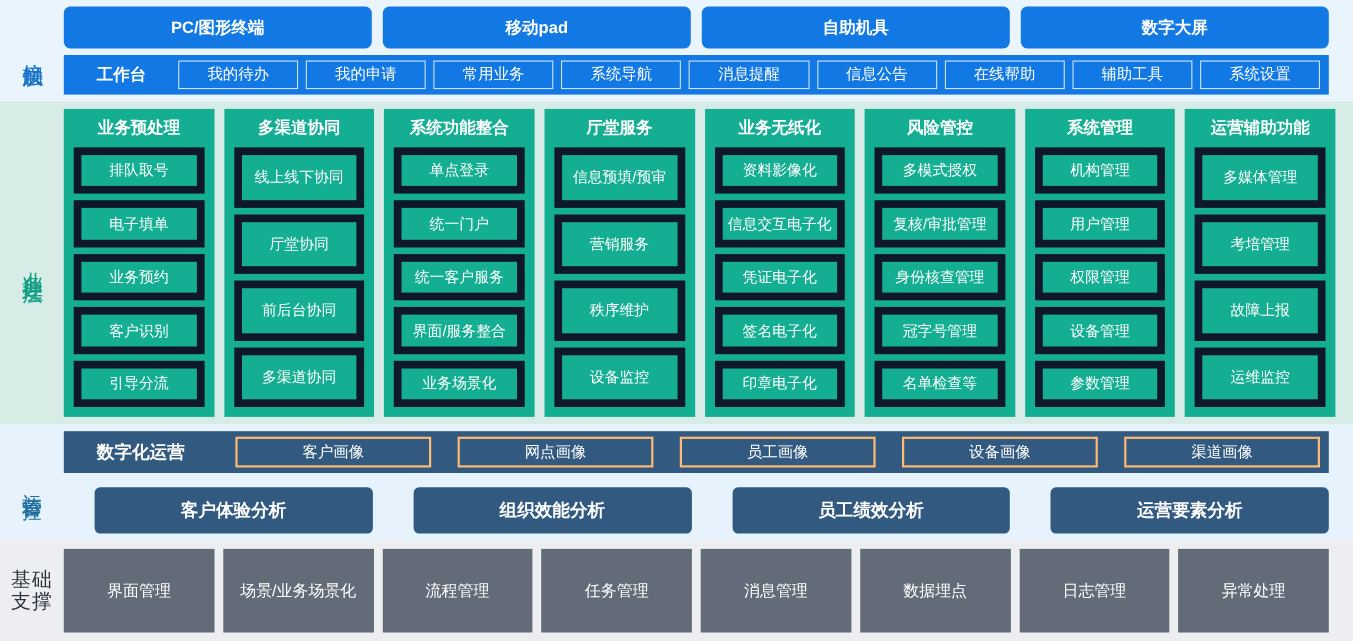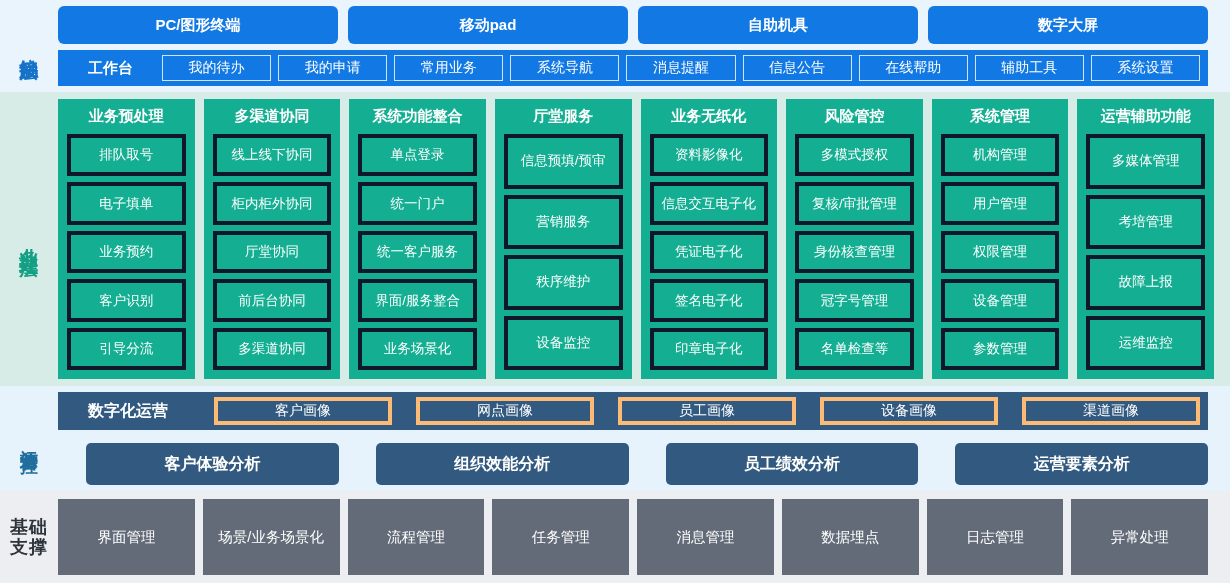--- a/index.html
+++ b/index.html
@@ -9,21 +9,21 @@
     font-family: "Liberation Sans", "DejaVu Sans", sans-serif;
     overflow: hidden;
   }
   .diagram { width: 1230px; height: 583px; display: flex; flex-direction: column; }
 
   
   .layer { display: flex; align-items: stretch; }
   .layer-label {
     width: 58px; flex: 0 0 58px;
     display: flex; align-items: center; justify-content: center;
-    font-weight: bold; font-size: 19px; line-height: 1.12;
+    font-weight: normal; font-size: 19px; line-height: 1.12;
     writing-mode: vertical-rl; text-orientation: upright;
     letter-spacing: 2px;
   }
   .layer-body { flex: 1 1 auto; display: flex; flex-direction: column; }
 
   
   .contact-layer { height: 92px; background: #eaf4fd; padding: 6px 0 6px 0; }
   .contact-layer .layer-label { color: #1572c8; }
   .contact-body { justify-content: center; padding-right: 22px; }
   .channel-row { display: flex; gap: 10px; height: 38px; }
@@ -63,41 +63,41 @@
     display: flex; flex-direction: column;
     padding: 8px 9px 9px 9px;
   }
   .biz-col-title {
     color: #ffffff; font-weight: bold; font-size: 15px;
     text-align: center; margin-bottom: 8px; white-space: nowrap;
   }
   .biz-items { display: flex; flex-direction: column; gap: 6px; flex: 1 1 auto; }
   .biz-item {
     flex: 1 1 0;
-    border: 4px solid #0f172a;
+    border: 7px solid #0f172a;
     color: #ffffff; font-size: 13.5px; line-height: 1.15;
     display: flex; align-items: center; justify-content: center;
     text-align: center; padding: 0 2px;
   }
 
   
   .ops-layer { height: 105px; background: #e7f3fc; padding: 6px 0; }
   .ops-layer .layer-label { color: #1f6e9e; font-size: 18px; }
   .ops-body { padding-right: 22px; justify-content: space-between; }
   .digital-row {
     height: 38px; background: #2f5party; background: #325a80;
     display: flex; align-items: center; padding: 0 8px; gap: 24px;
   }
   .digital-title {
     color: #ffffff; font-weight: bold; font-size: 16px;
     padding: 0 22px; white-space: nowrap;
   }
   .dg-item {
     flex: 1 1 0; height: 28px;
-    border: 4px solid #fdba74;
+    border: 2px solid #fdba74;
     color: #ffffff; font-size: 14px;
     display: flex; align-items: center; justify-content: center;
     white-space: nowrap;
   }
   .analysis-row { display: flex; gap: 9px; height: 42px; margin-top: 7px; }
   .an-item {
     flex: 1 1 0;
     background: #325a80; border-radius: 5px;
     color: #ffffff; font-weight: bold; font-size: 16px;
     display: flex; align-items: center; justify-content: center; margin-left: 28px;
@@ -162,21 +162,20 @@
             <div class="biz-item">业务预约</div>
             <div class="biz-item">客户识别</div>
             <div class="biz-item">引导分流</div>
           </div>
         </div>
 
         <div class="biz-col">
           <div class="biz-col-title">多渠道协同</div>
           <div class="biz-items">
             <div class="biz-item">线上线下协同</div>
-            <div class="biz-item">柜内柜外协同</div>
             <div class="biz-item">厅堂协同</div>
             <div class="biz-item">前后台协同</div>
             <div class="biz-item">多渠道协同</div>
           </div>
         </div>
 
         <div class="biz-col">
           <div class="biz-col-title">系统功能整合</div>
           <div class="biz-items">
             <div class="biz-item">单点登录</div>

